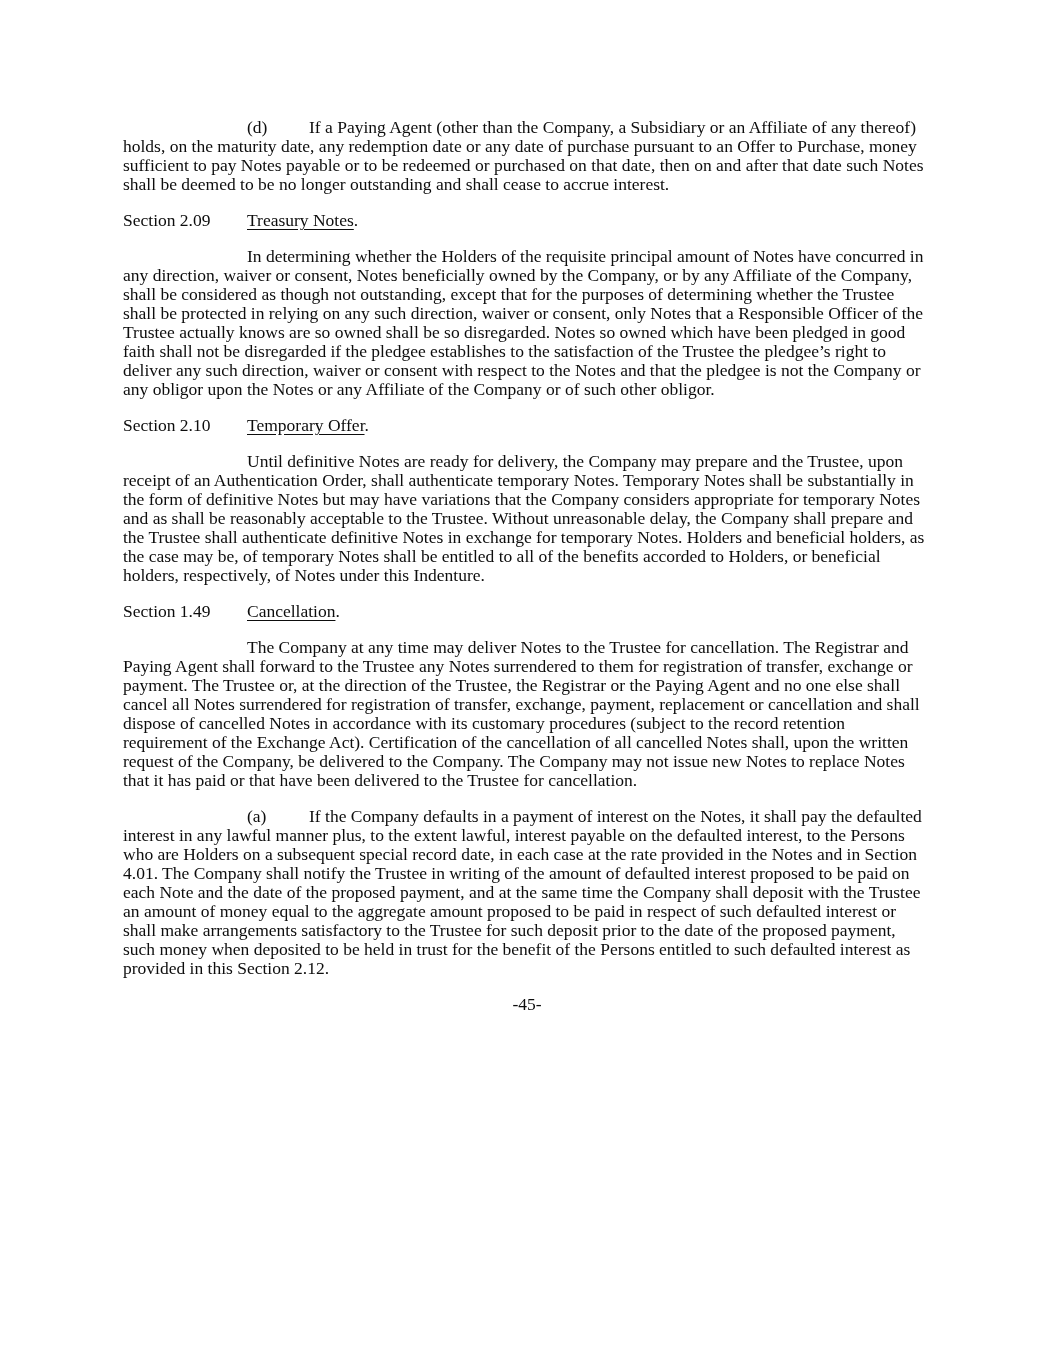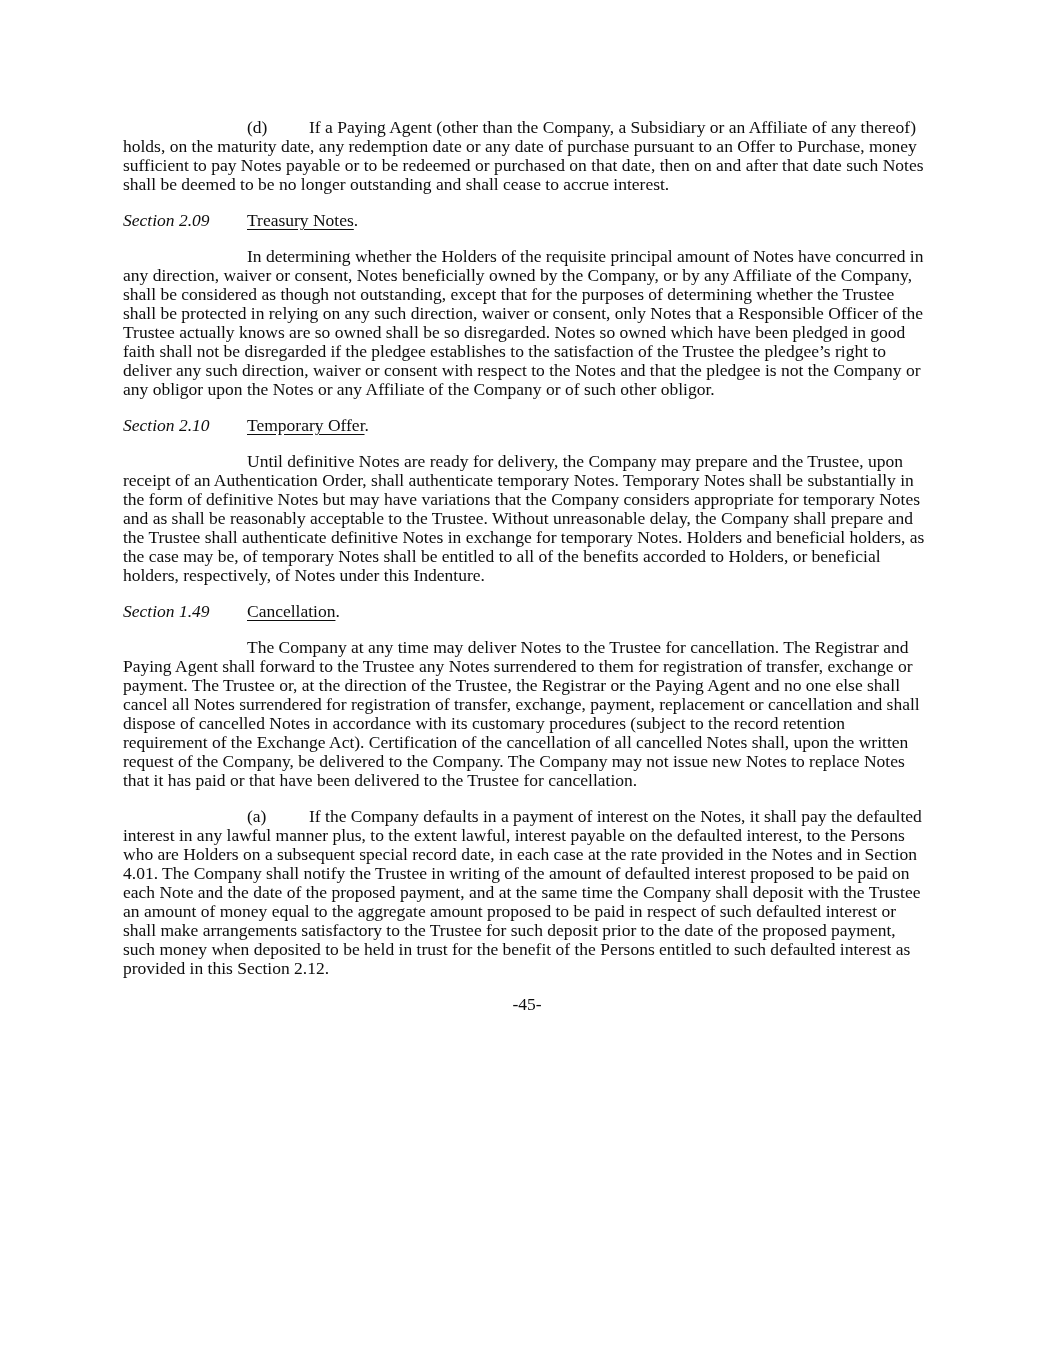--- a/index.html
+++ b/index.html
@@ -31,21 +31,20 @@
     width: 62px;
     text-indent: 0;
   }
   .sec-heading {
     margin: 0 0 17px 0;
     white-space: nowrap;
   }
   .sec-num {
     display: inline-block;
     width: 124px;
-    font-style: italic;
   }
   .sec-title {
     text-decoration: underline;
     text-underline-offset: 3px;
   }
   .page-number {
     margin-top: 16px;
     text-align: center;
     text-indent: 0;
   }

